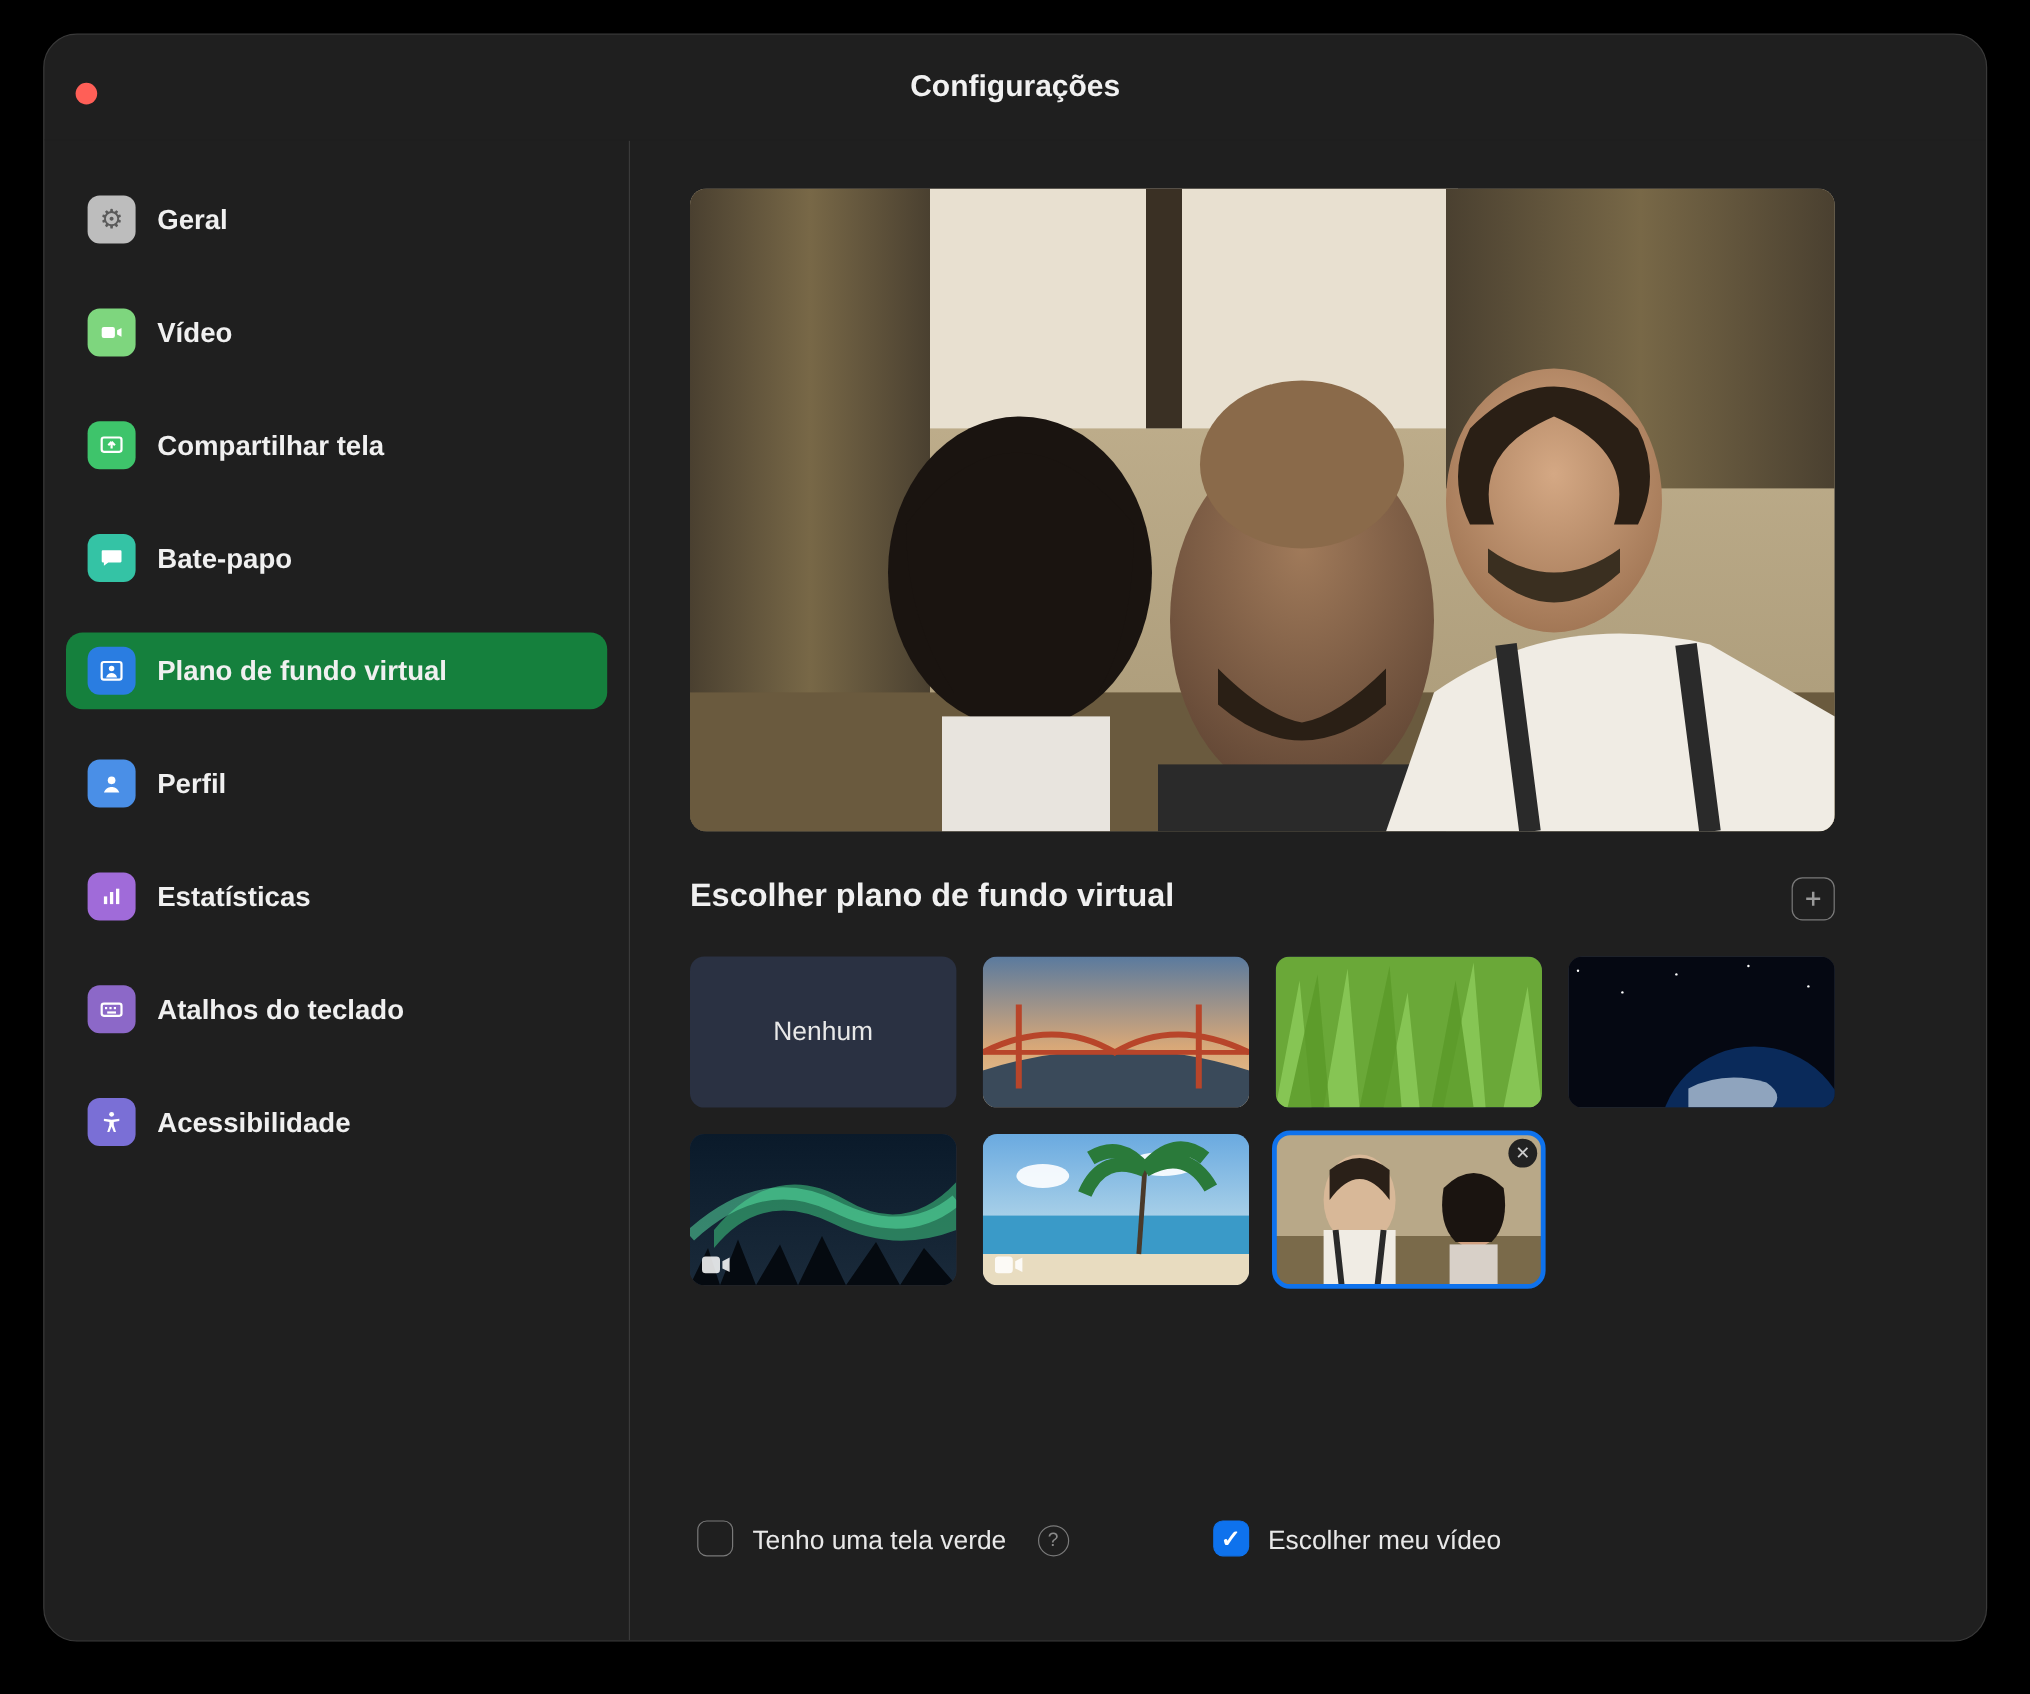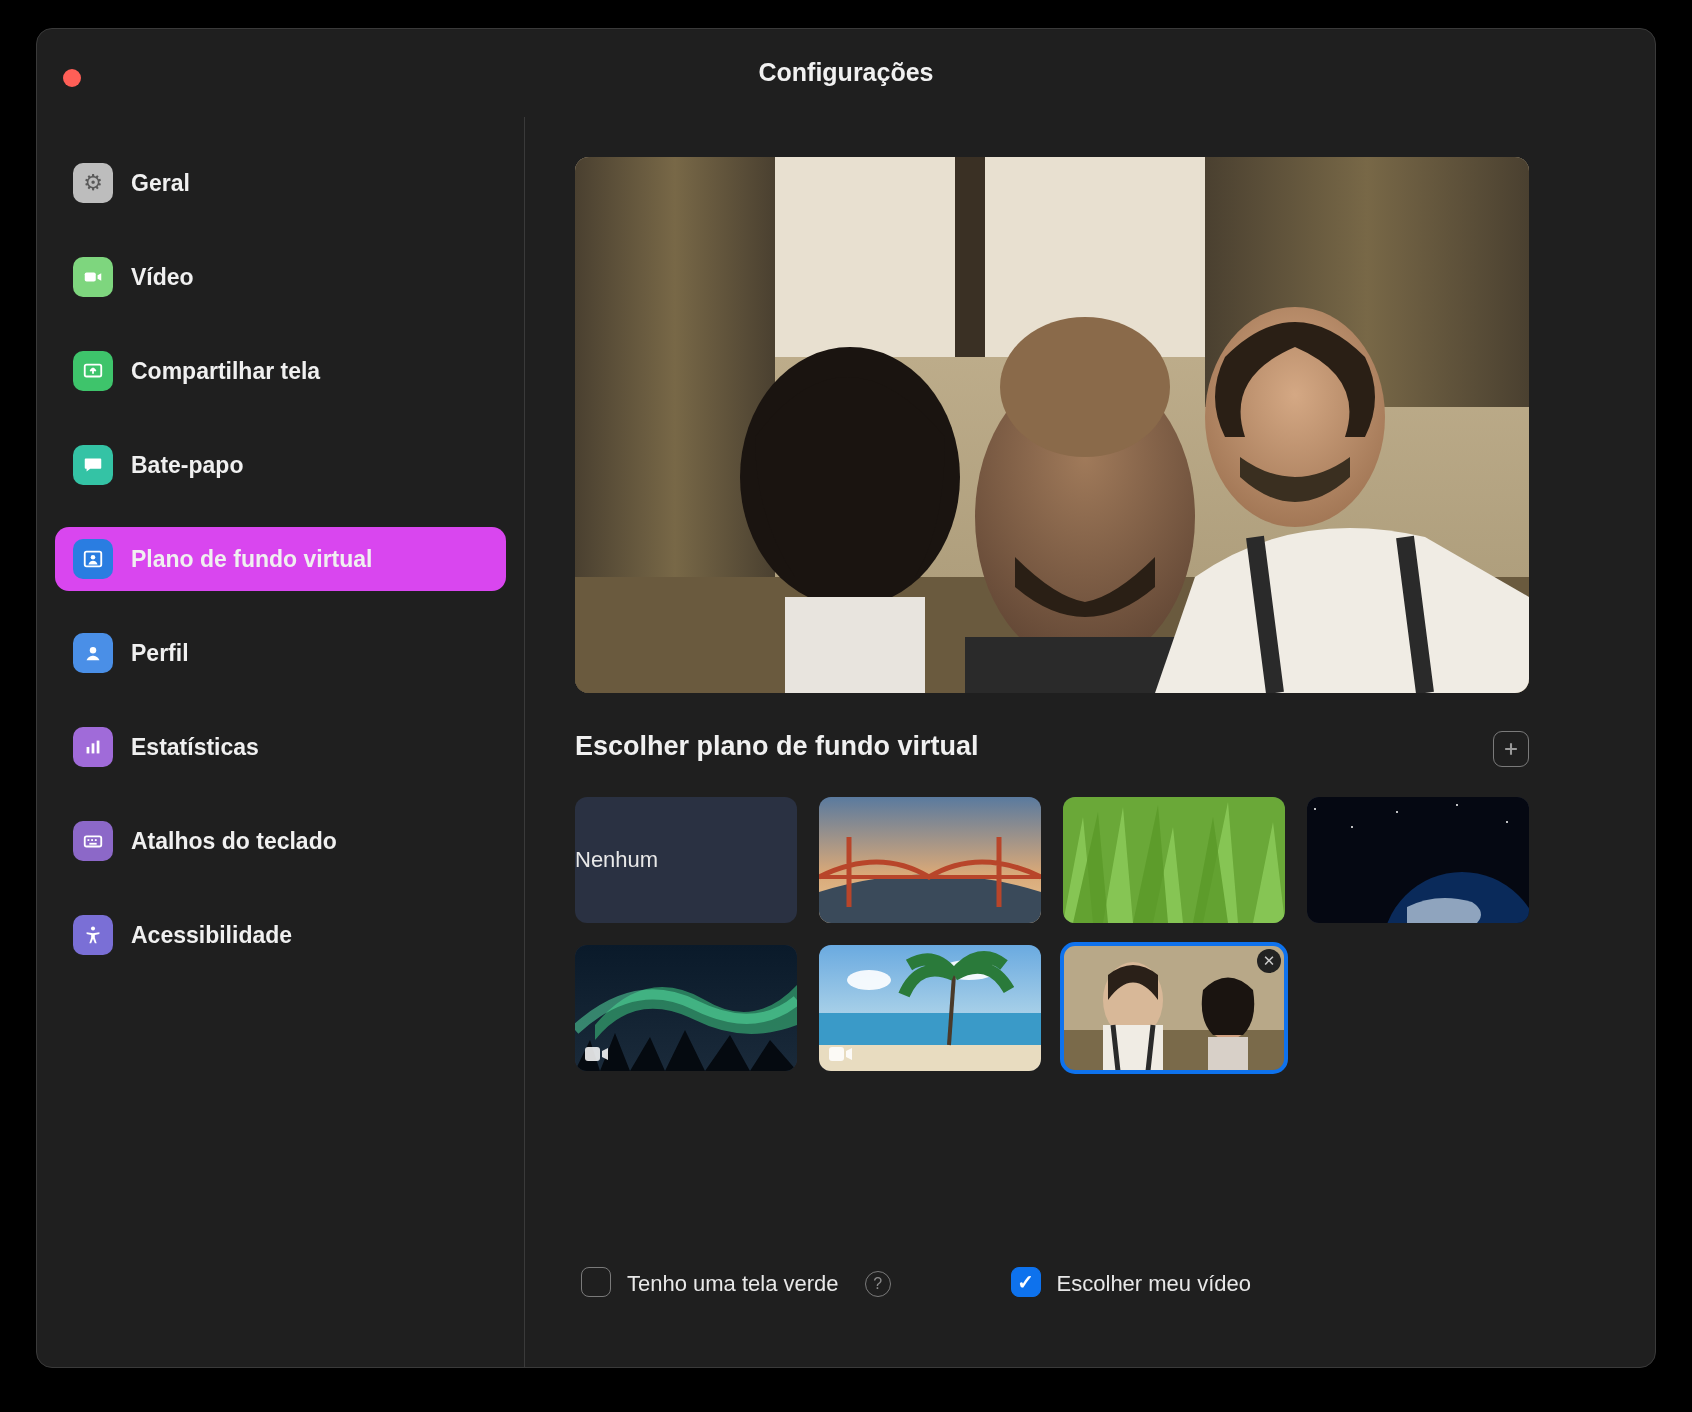--- a/index.html
+++ b/index.html
@@ -11,21 +11,21 @@
       height: 1412px;
       display: flex;
       align-items: flex-start;
       justify-content: center;
       padding-top: 28px;
     }
     .window {
       width: 1620px;
       height: 1340px;
       background: #1f1f1f;
-      border-radius: 16px;
+      border-radius: 28px;
       border: 1px solid #3a3a3a;
       overflow: hidden;
       display: flex;
       flex-direction: column;
     }
     .titlebar {
       height: 88px;
       position: relative;
       display: flex;
       align-items: center;
@@ -59,21 +59,21 @@
     .sidebar-item {
       display: flex;
       align-items: center;
       gap: 18px;
       padding: 12px 18px;
       border-radius: 14px;
       cursor: pointer;
       margin-bottom: 30px;
     }
     .sidebar-item.active {
-      background: #d946ef;
+      background: #15803d;
     }
     .sidebar-icon {
       width: 40px;
       height: 40px;
       border-radius: 10px;
       display: flex;
       align-items: center;
       justify-content: center;
       flex-shrink: 0;
       font-size: 22px;
@@ -150,21 +150,21 @@
       cursor: pointer;
       background: #2a3142;
     }
     .thumb.selected {
       outline: 4px solid #0e72ed;
       outline-offset: -1px;
     }
     .thumb-none {
       display: flex;
       align-items: center;
-      justify-content: flex-start;
+      justify-content: center;
       background: #2a3142;
       font-size: 22px;
       color: #e8e8e8;
       font-weight: 500;
     }
     .thumb svg { width:100%; height:100%; display:block; }
     .thumb-close {
       position: absolute;
       top: -8px; right: -8px;
       width: 24px; height: 24px;

